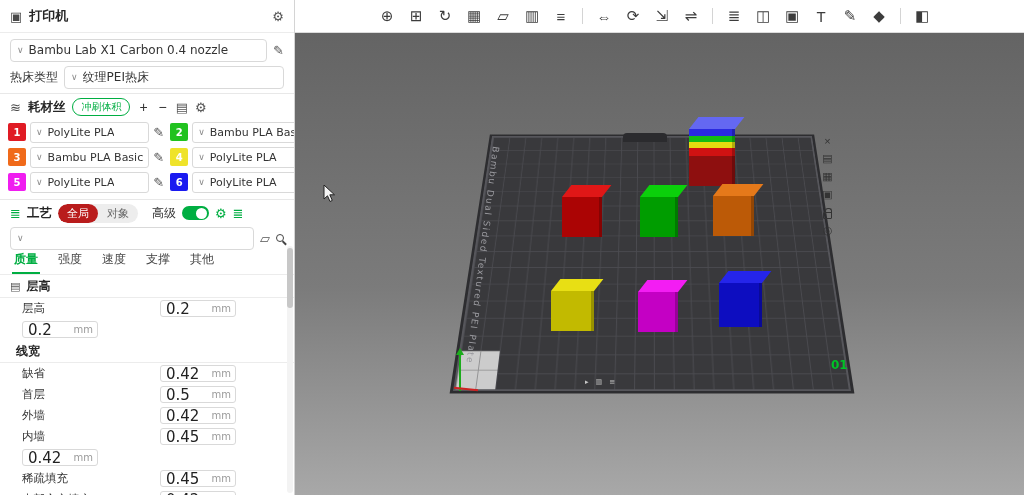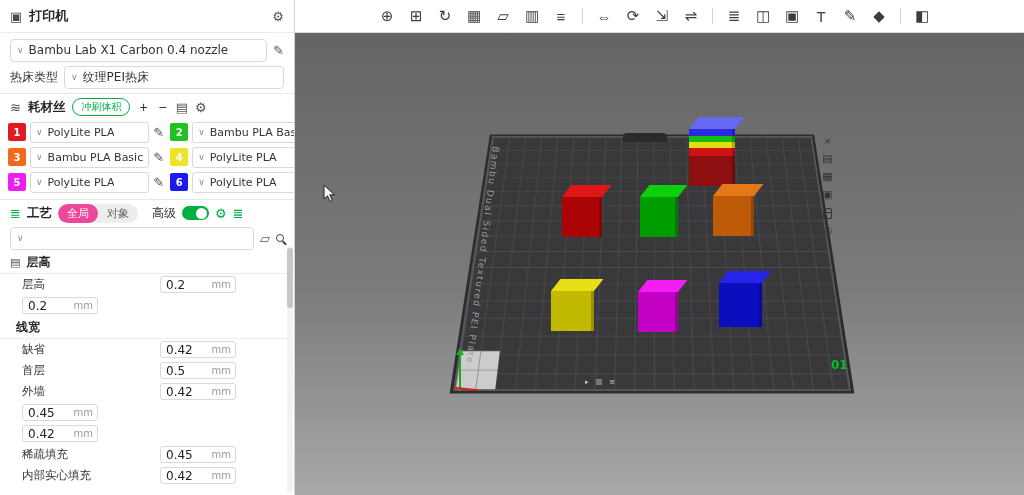--- a/index.html
+++ b/index.html
@@ -31,41 +31,41 @@
   .sec-title { font-weight:bold; font-size:12.5px; }
   .pill-btn { border:1px solid #00ae42; color:#00ae42; background:#fff; border-radius:9px; font-size:10px; padding:1px 8px; cursor:pointer; white-space:nowrap; }
   .txt-btn { background:none; border:none; font-size:14px; color:#333; cursor:pointer; padding:0 2px; line-height:1; }
 
   .filament-grid { display:grid; grid-template-columns:1fr 1fr; gap:3px 6px; padding:2px 8px 5px; }
   .slot { display:flex; align-items:center; gap:4px; height:22px; }
   .chip { width:18px; height:18px; min-width:18px; border-radius:2px; color:#fff; font-size:10px; font-weight:bold; display:flex; align-items:center; justify-content:center; cursor:pointer; }
 
   .process-header { height:24px; display:flex; align-items:center; gap:6px; padding:0 10px; }
   .seg { display:flex; background:#ededed; border-radius:10px; overflow:hidden; font-size:11px; cursor:pointer; }
-  .seg .seg-on { background:#ec4899; color:#fff; padding:2px 9px; border-radius:10px;text-align:right; }
+  .seg .seg-on { background:#b91c1c; color:#fff; padding:2px 9px; border-radius:10px;text-align:right; }
   .seg .seg-off { color:#666; padding:2px 9px; }
   .adv-label { font-size:12px; color:#333;margin-left:8px; }
   .switch { width:27px; height:14px; border-radius:8px; background:#00ae42; position:relative; cursor:pointer; }
   .switch::after { content:""; position:absolute; right:1.5px; top:1.5px; width:11px; height:11px; border-radius:50%; background:#fff; }
   .green-ic { color:#00ae42; }
 
   .preset-row { height:26px; }
   .search-glyph { width:8px; height:8px; border:1.5px solid #444; border-radius:50%; position:relative; display:inline-block; }
   .search-glyph::after { content:""; position:absolute; width:5px; height:1.5px; background:#444; transform:rotate(45deg); right:-4px; bottom:-2px; }
 
   .tabs { display:flex; gap:16px; padding:0 12px; border-bottom:1px solid #ececec; height:24px; align-items:flex-end; }
   .tab { font-size:12px; color:#454545; padding:2px 2px 4px; cursor:pointer; border-bottom:2px solid transparent; }
   .tab.active { color:#00ae42; font-weight:bold; border-bottom-color:#00ae42; }
 
   .psec-header { display:flex; align-items:center; gap:6px; height:22px; padding:0 10px; border-bottom:1px solid #ececec; font-weight:bold; font-size:12px; margin-top:1px; }
   .psec-header .hicon { font-size:11px; color:#555; }
   .prow { display:flex; align-items:center; height:21px; padding-left:22px; }
   .plabel { width:138px; font-size:11.5px; color:#333; white-space:nowrap; overflow:hidden; }
   .pinput { width:76px; height:17px; border:1px solid #d9d9d9; border-radius:3px; background:#fff; display:flex; align-items:center; cursor:text; }
-  .pval { font-size:12px; color:#222; padding-left:5px; }
+  .pval { font-size:15px; color:#222; padding-left:5px; }
   .punit { margin-left:auto; padding-right:4px; font-size:10px; color:#9a9a9a; }
 
   .panel-scrollbar { position:absolute; right:1px; top:246px; bottom:2px; width:6px; background:#f3f3f3; border-radius:3px; }
   .panel-scrollbar .thumb { position:absolute; top:2px; width:6px; height:60px; background:#c7c7c7; border-radius:3px; cursor:grab; }
 
   
   .viewport { flex:1; display:flex; flex-direction:column; min-width:0; }
   .vp-toolbar { height:33px; background:#fff; border-bottom:1px solid #dcdcdc; display:flex; align-items:center; gap:5px; padding-left:80px; }
   .tbtn { width:24px; height:24px; background:none; border:none; cursor:pointer; font-size:15px; color:#3c3c3c; display:flex; align-items:center; justify-content:center; }
   .tsep { width:1px; height:16px; background:#d4d4d4; margin:0 4px; }
@@ -212,20 +212,27 @@
     <div class="row preset-row">
       <div class="combo">
         <span class="caret">∨</span>
       </div>
       <button class="ibtn">▱</button>
       <button class="ibtn">
           <span class="search-glyph"></span>
         </button>
     </div>
 
+    <div class="tabs">
+      <span class="tab active">质量</span>
+      <span class="tab">强度</span>
+      <span class="tab">速度</span>
+      <span class="tab">支撑</span>
+      <span class="tab">其他</span>
+    </div>
 
     <div class="params">
       <div class="psec-header">
         <span class="hicon">▤</span>
         <span>层高</span>
       </div>
       <div class="prow">
         <span class="plabel">层高</span>
         <span class="pinput">
           <span class="pval">0.2</span>
@@ -258,20 +265,21 @@
         </span>
       </div>
       <div class="prow">
         <span class="plabel">外墙</span>
         <span class="pinput">
           <span class="pval">0.42</span>
           <span class="punit">mm</span>
         </span>
       </div>
       <div class="prow">
+        <span class="plabel">内墙</span>
         <span class="pinput">
           <span class="pval">0.45</span>
           <span class="punit">mm</span>
         </span>
       </div>
       <div class="prow">
         <span class="pinput">
           <span class="pval">0.42</span>
           <span class="punit">mm</span>
         </span>

